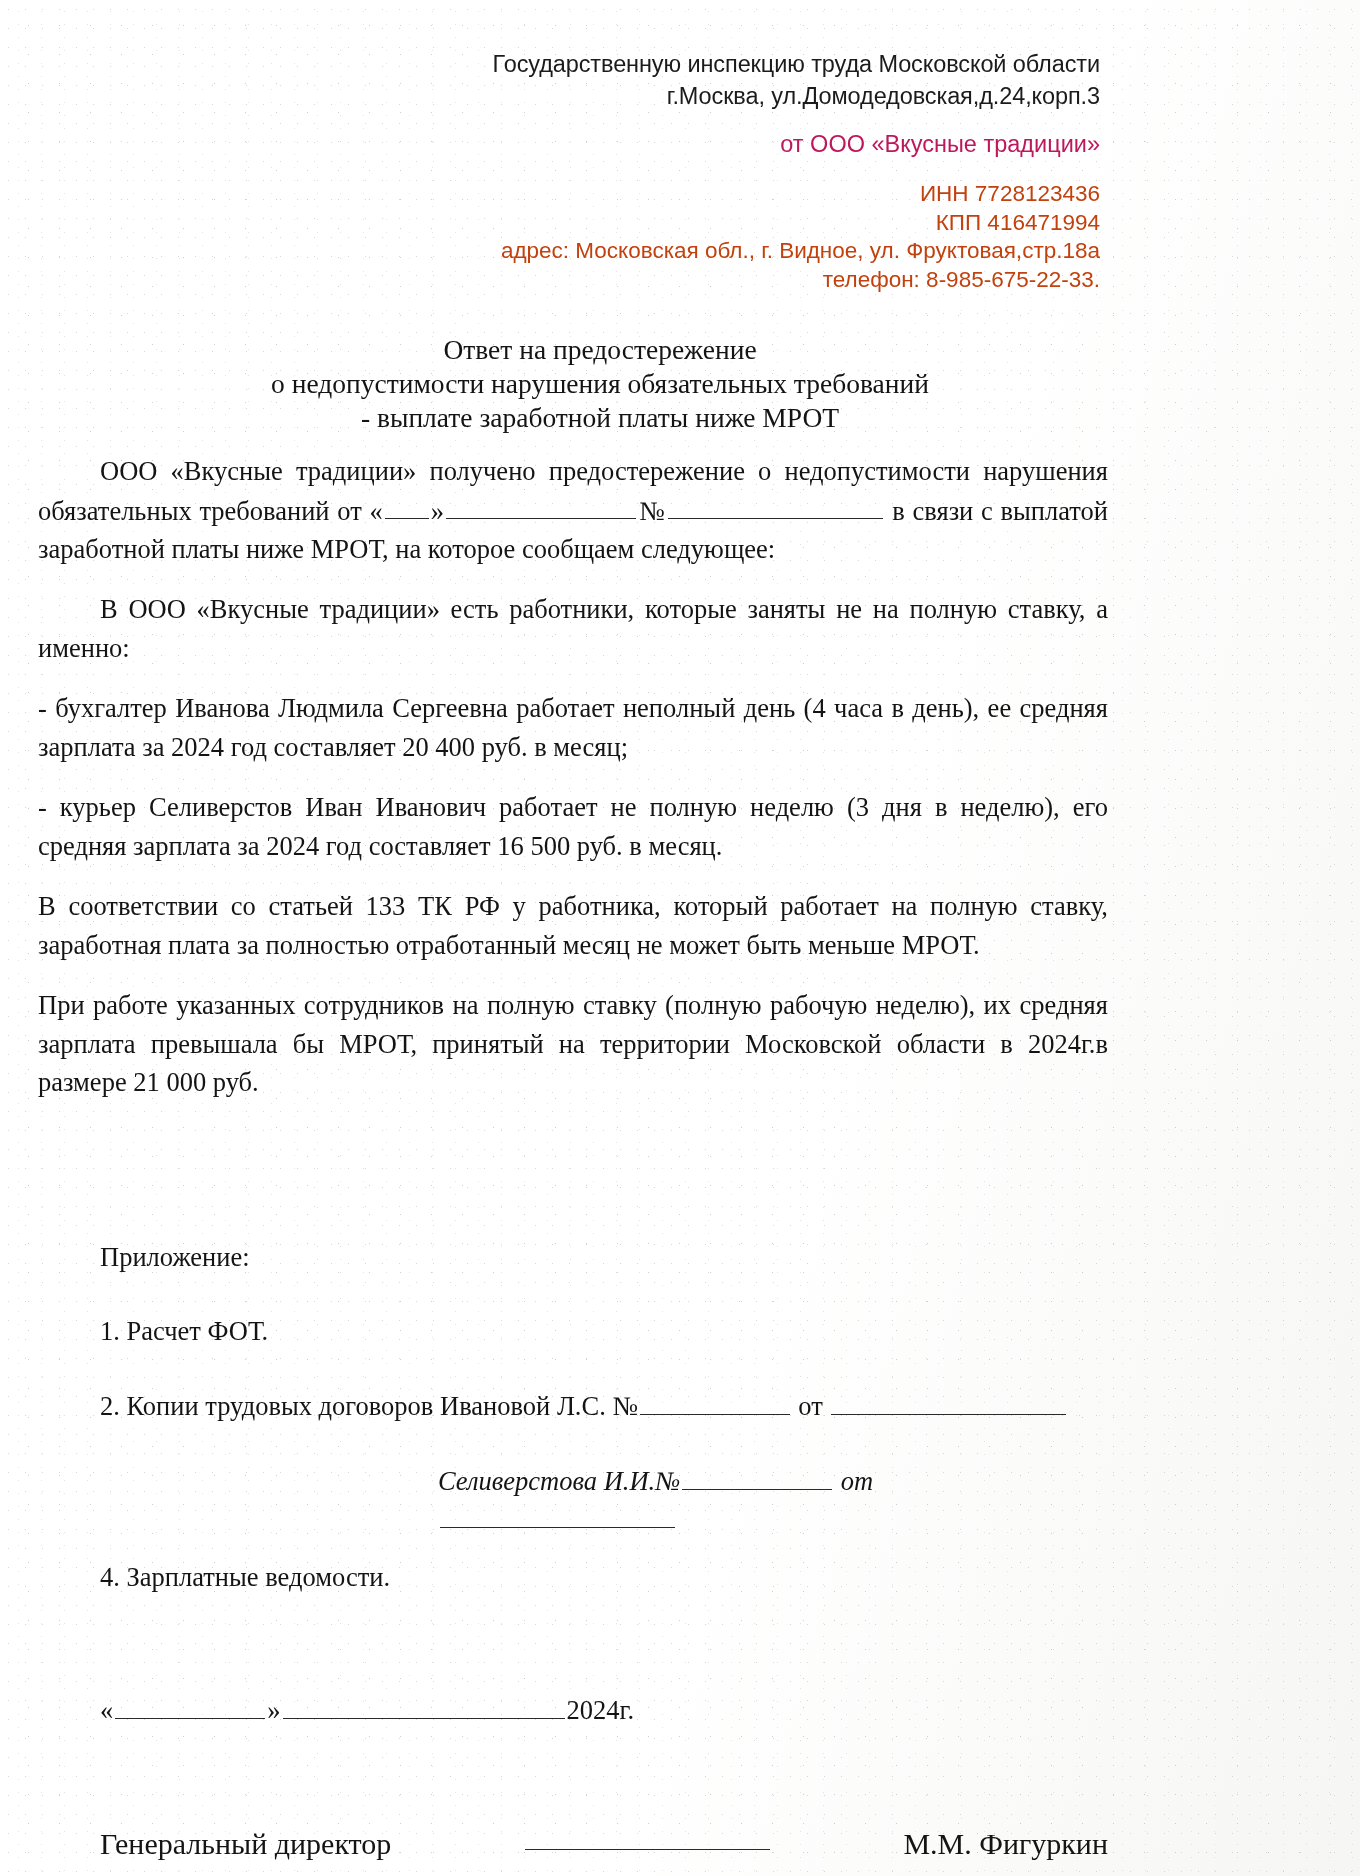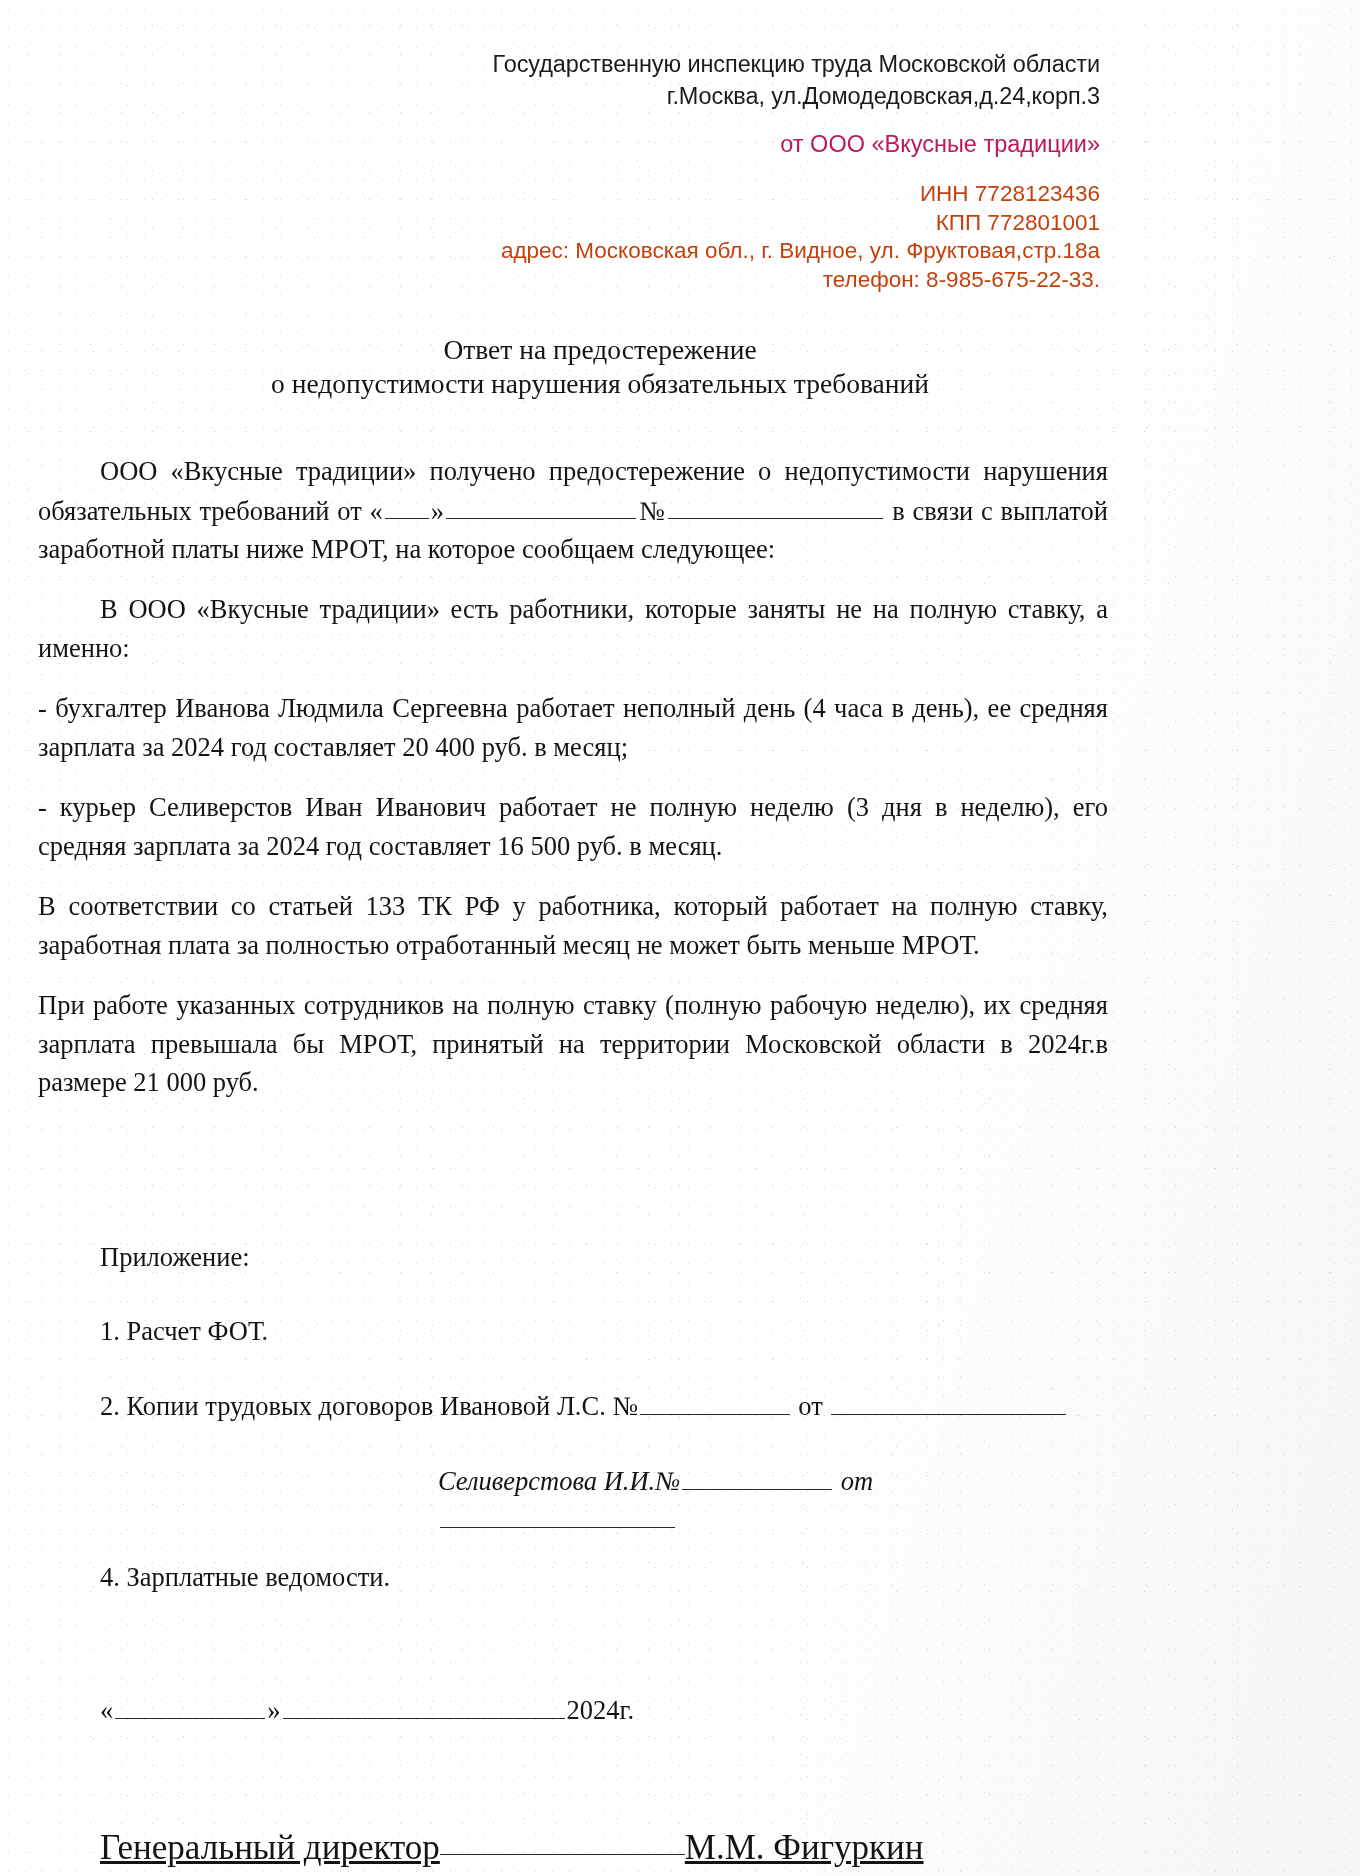--- a/index.html
+++ b/index.html
@@ -149,23 +149,22 @@
     line-height: 34px;
     white-space: nowrap;
   }
   .sig-row {
     position: absolute;
     left: 38px;
     top: 1823px;
     width: 1070px;
     display: flex;
     align-items: baseline;
-    justify-content: flex-start;
-    font-size: 35px;
-    text-decoration: underline;
+    justify-content: space-between;
+    font-size: 30px;
   }
   .sig-title { padding-left: 62px; }
   .sig-blank {
     display: inline-block;
     width: 245px;
     border-bottom: 1.8px solid #2a2a2a;
     height: 1em;
     position: relative;
     top: -4px;
   }
@@ -183,28 +182,29 @@
     <div>Государственную инспекцию труда Московской области</div>
     <div>г.Москва, ул.Домодедовская,д.24,корп.3</div>
   </div>
 
   <div class="sender">
     <div>от  ООО «Вкусные традиции»</div>
   </div>
 
   <div class="requisites">
     <div class="req-line">ИНН  7728123436</div>
-    <div class="req-line">КПП  772801001</div>
+    <div class="req-line">КПП  416471994</div>
     <div class="req-line">адрес: Московская обл., г. Видное, ул. Фруктовая,стр.18а</div>
     <div class="req-line">телефон: 8-985-675-22-33.</div>
   </div>
 
   <div class="doc-title">
     <div>Ответ на предостережение</div>
     <div>о недопустимости нарушения обязательных требований</div>
+    <div>- выплате заработной платы ниже МРОТ</div>
   </div>
 
   <div class="body-text">
 
     <p class="indent"><span>ООО «Вкусные традиции» получено предостережение о недопустимости нарушения обязательных требований от «</span><span class="blank b-s"></span><span>»</span><span class="blank b-l"></span><span>№</span><span class="blank b-xl"></span> <span>в связи с выплатой заработной платы ниже МРОТ, на которое сообщаем следующее:</span></p>
 
     <p class="indent">В ООО «Вкусные традиции» есть работники, которые заняты не на полную ставку, а именно:</p>
 
     <p>- бухгалтер Иванова Людмила Сергеевна работает неполный день (4 часа в день), ее средняя зарплата за 2024 год составляет 20 400 руб. в месяц;</p>
 

